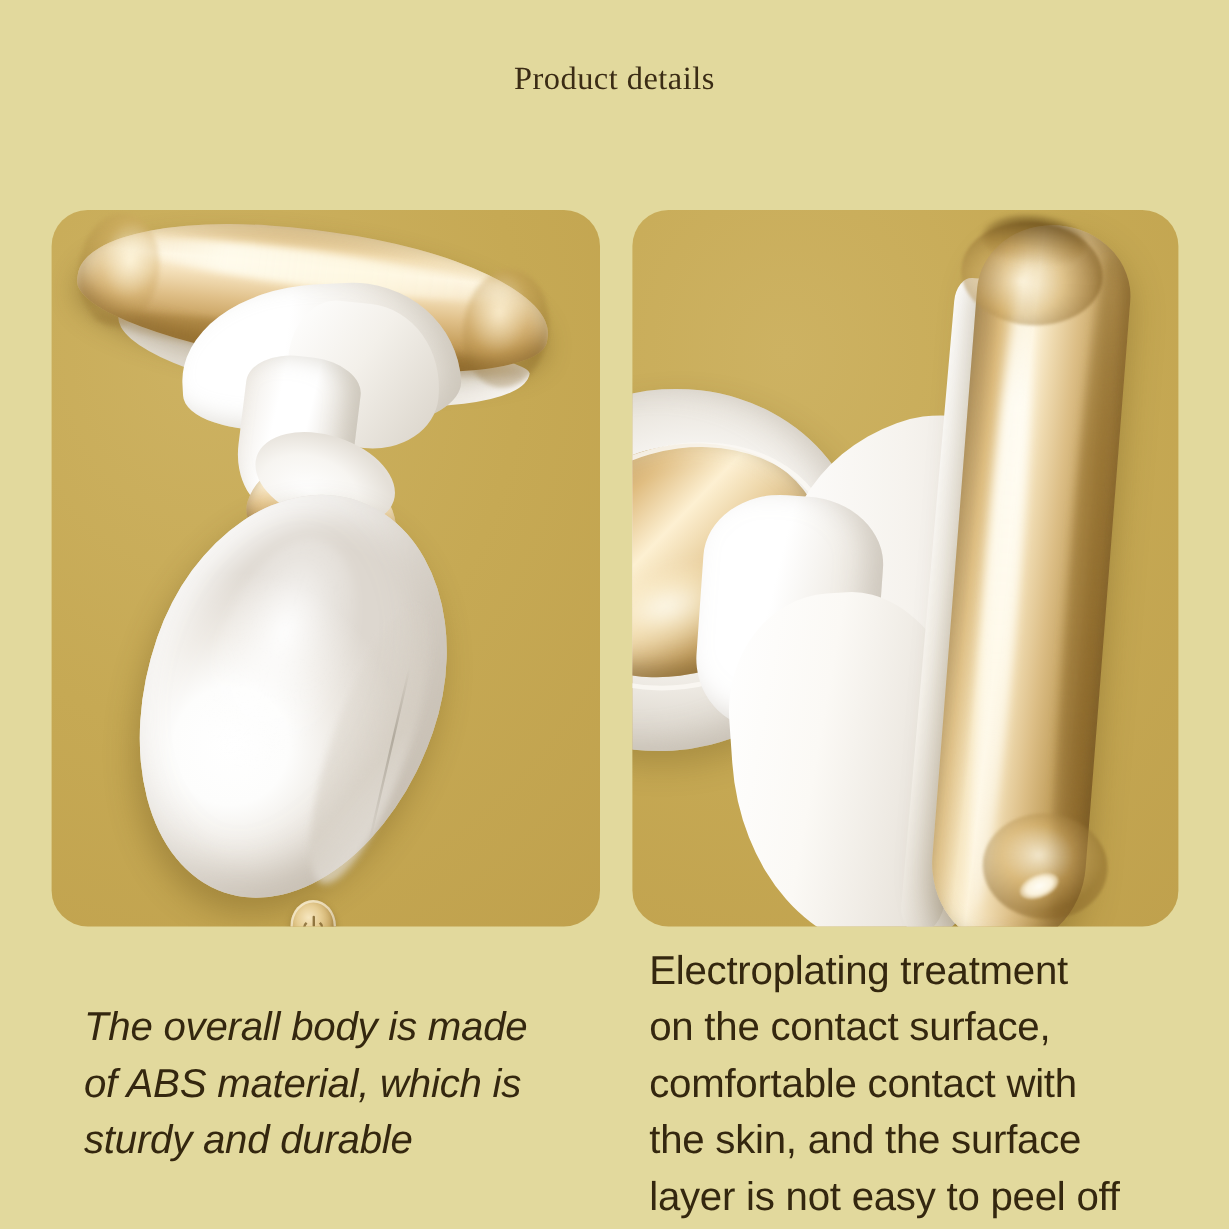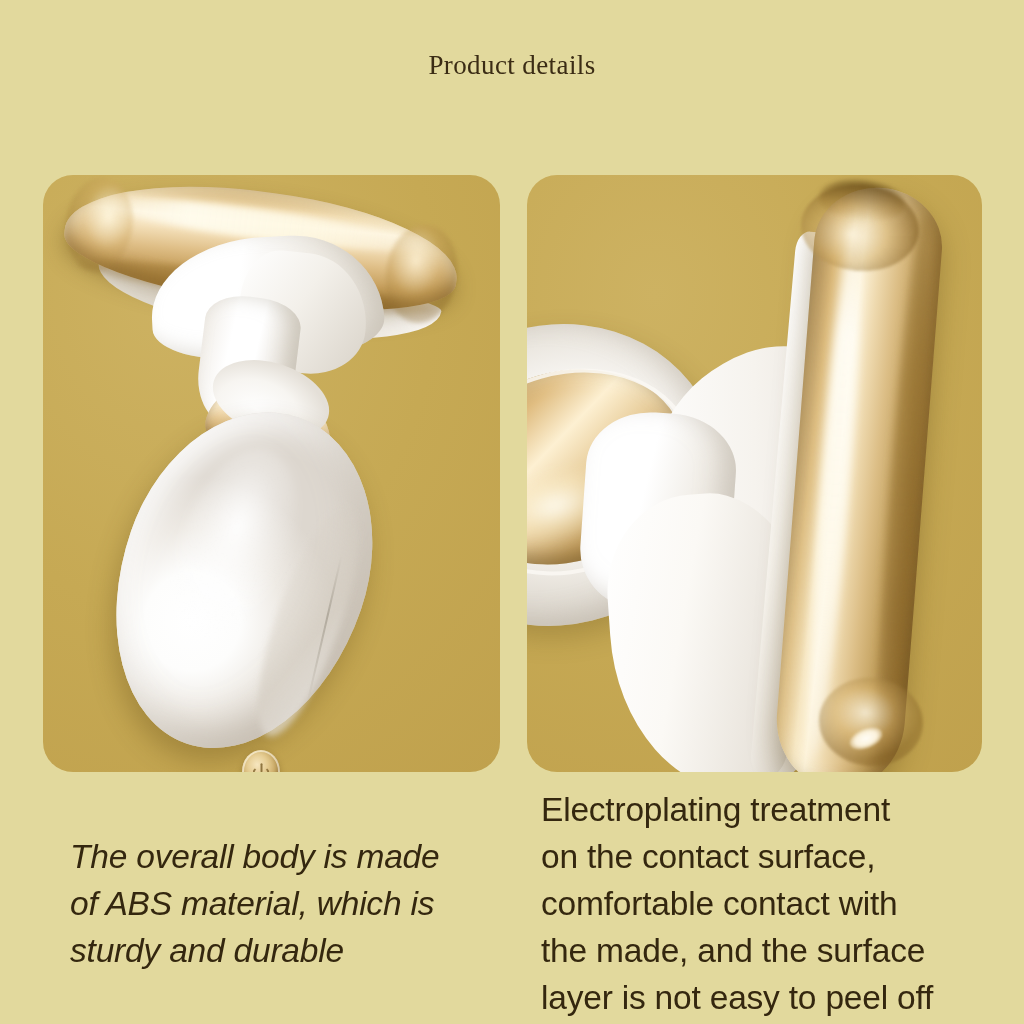--- a/index.html
+++ b/index.html
@@ -580,16 +580,16 @@
     </div>
   </div>
 
   <div class="caption caption-left">The overall body is made
 of ABS material, which is
 sturdy and durable</div>
 
   <div class="caption caption-right">Electroplating treatment
 on the contact surface,
 comfortable contact with
-the made, and the surface
+the skin, and the surface
 layer is not easy to peel off</div>
 
 </div>
 
 </body></html>

